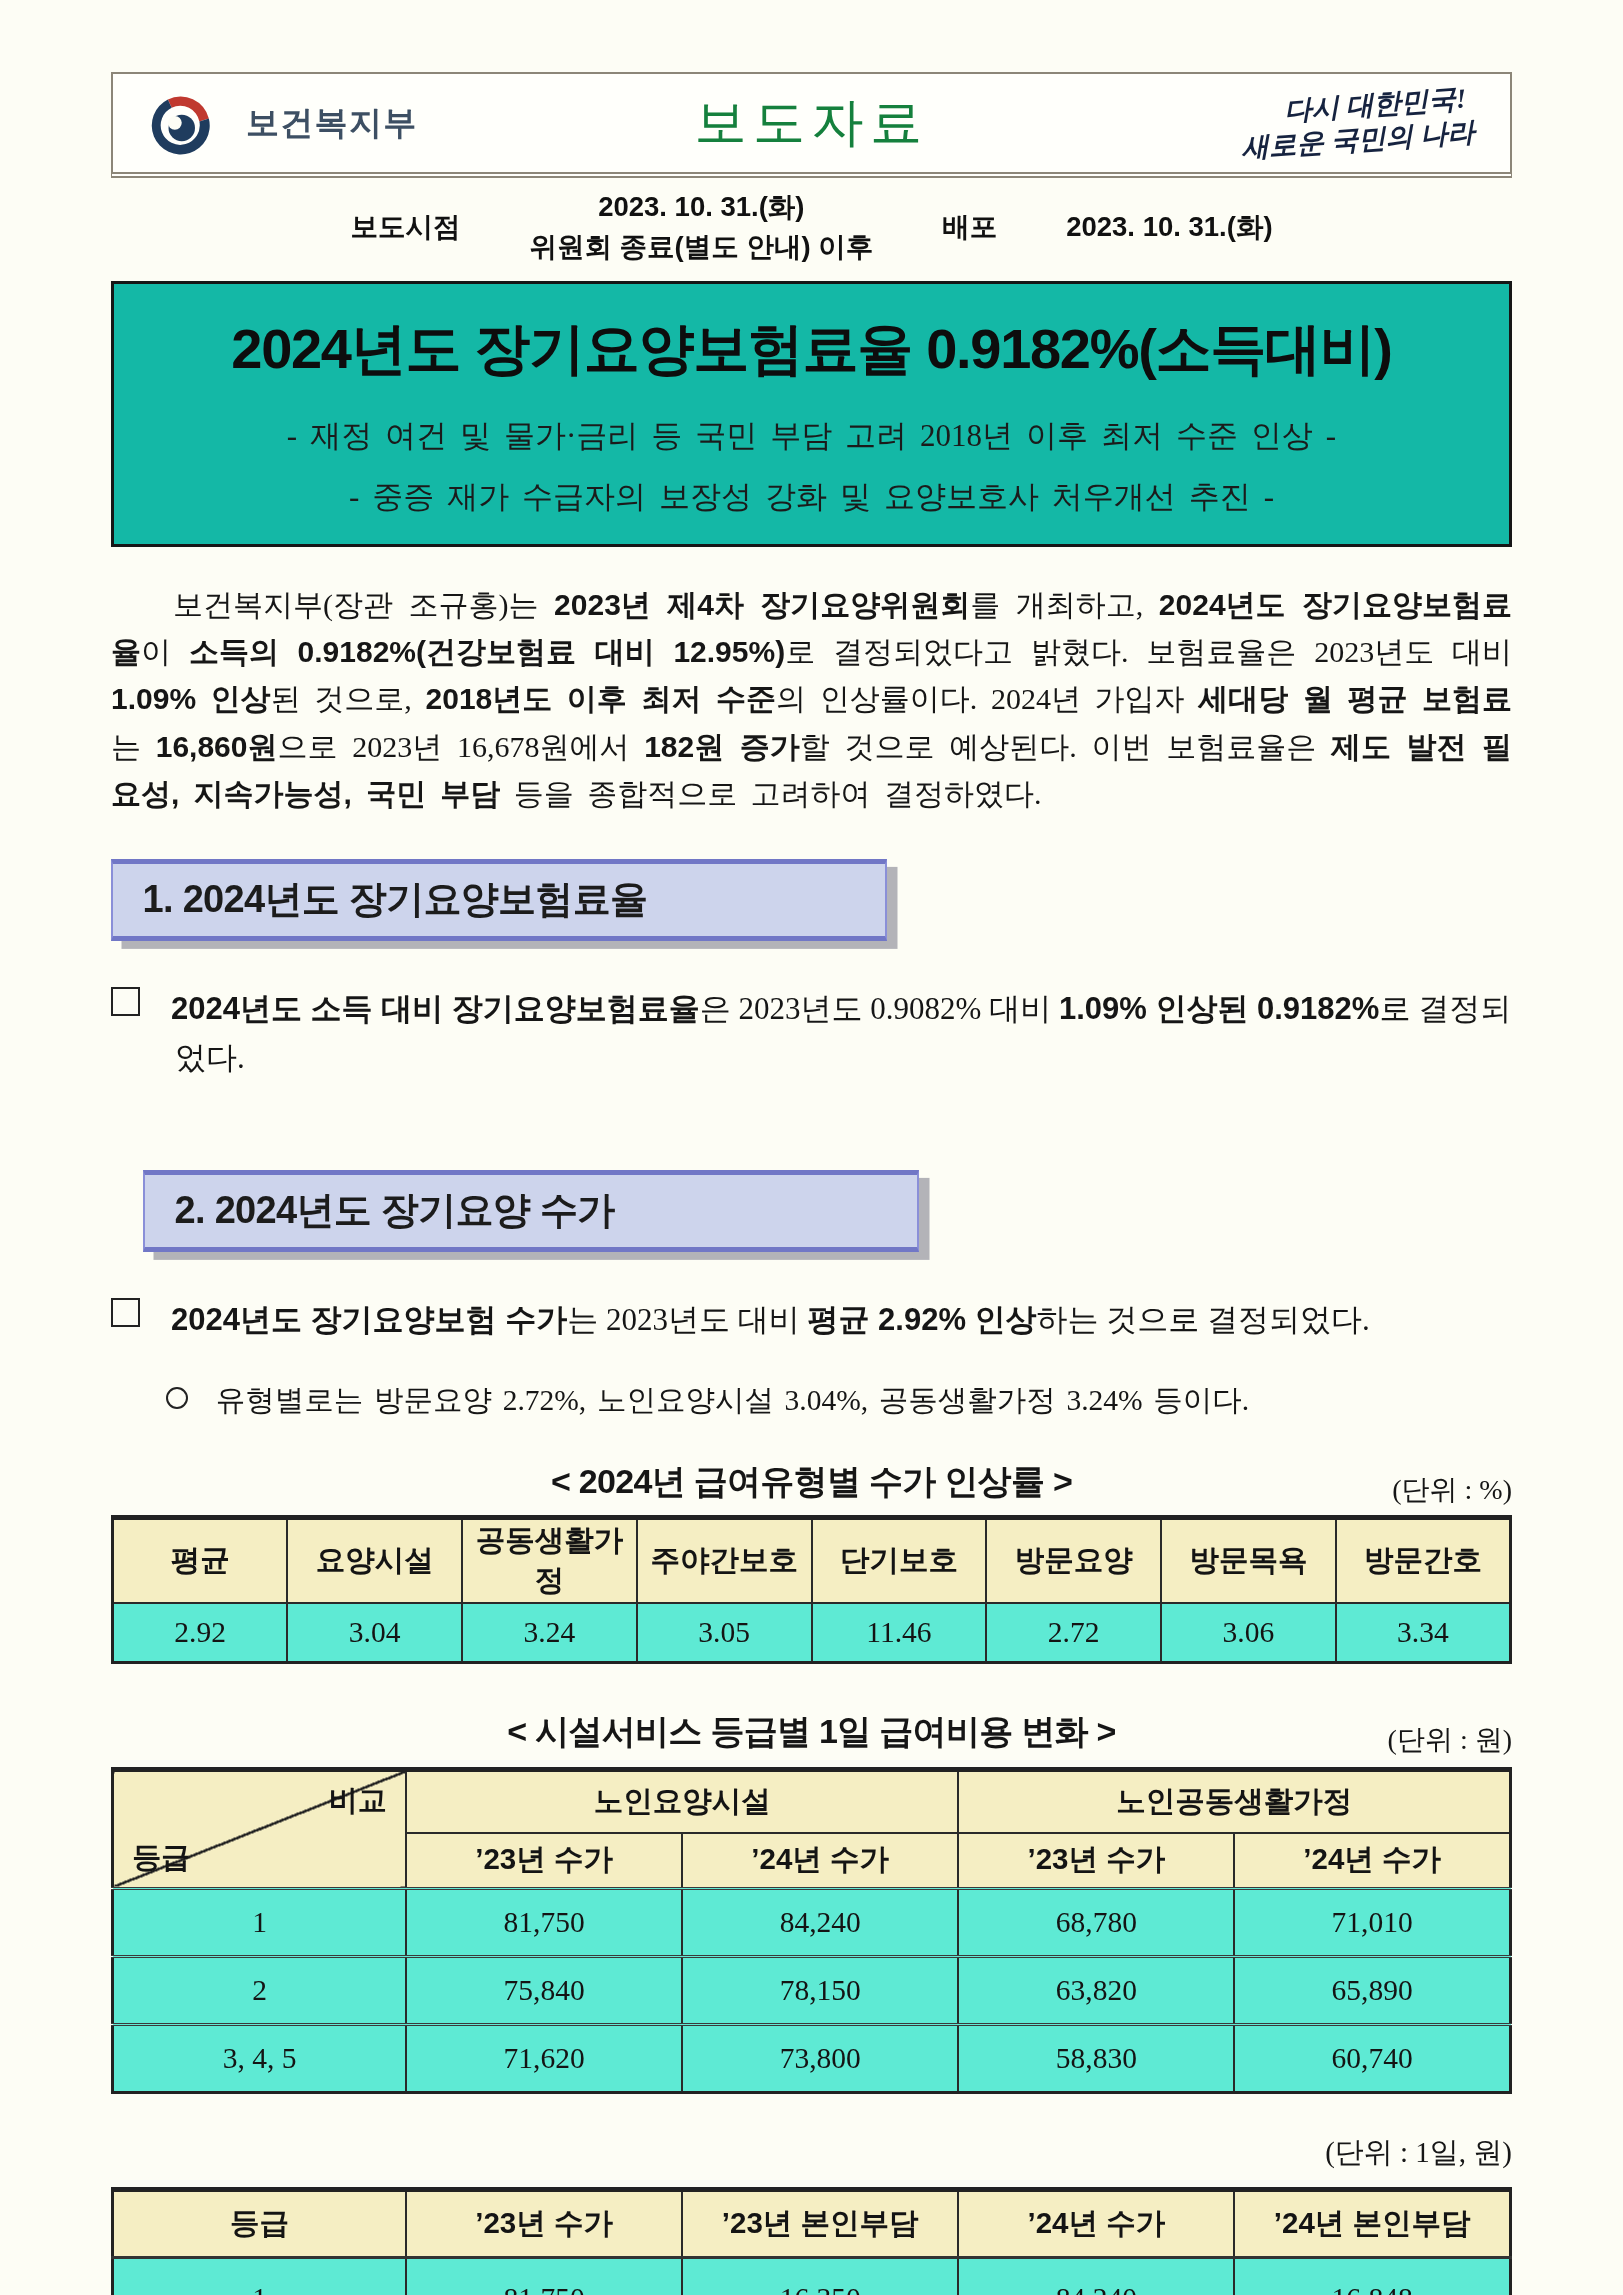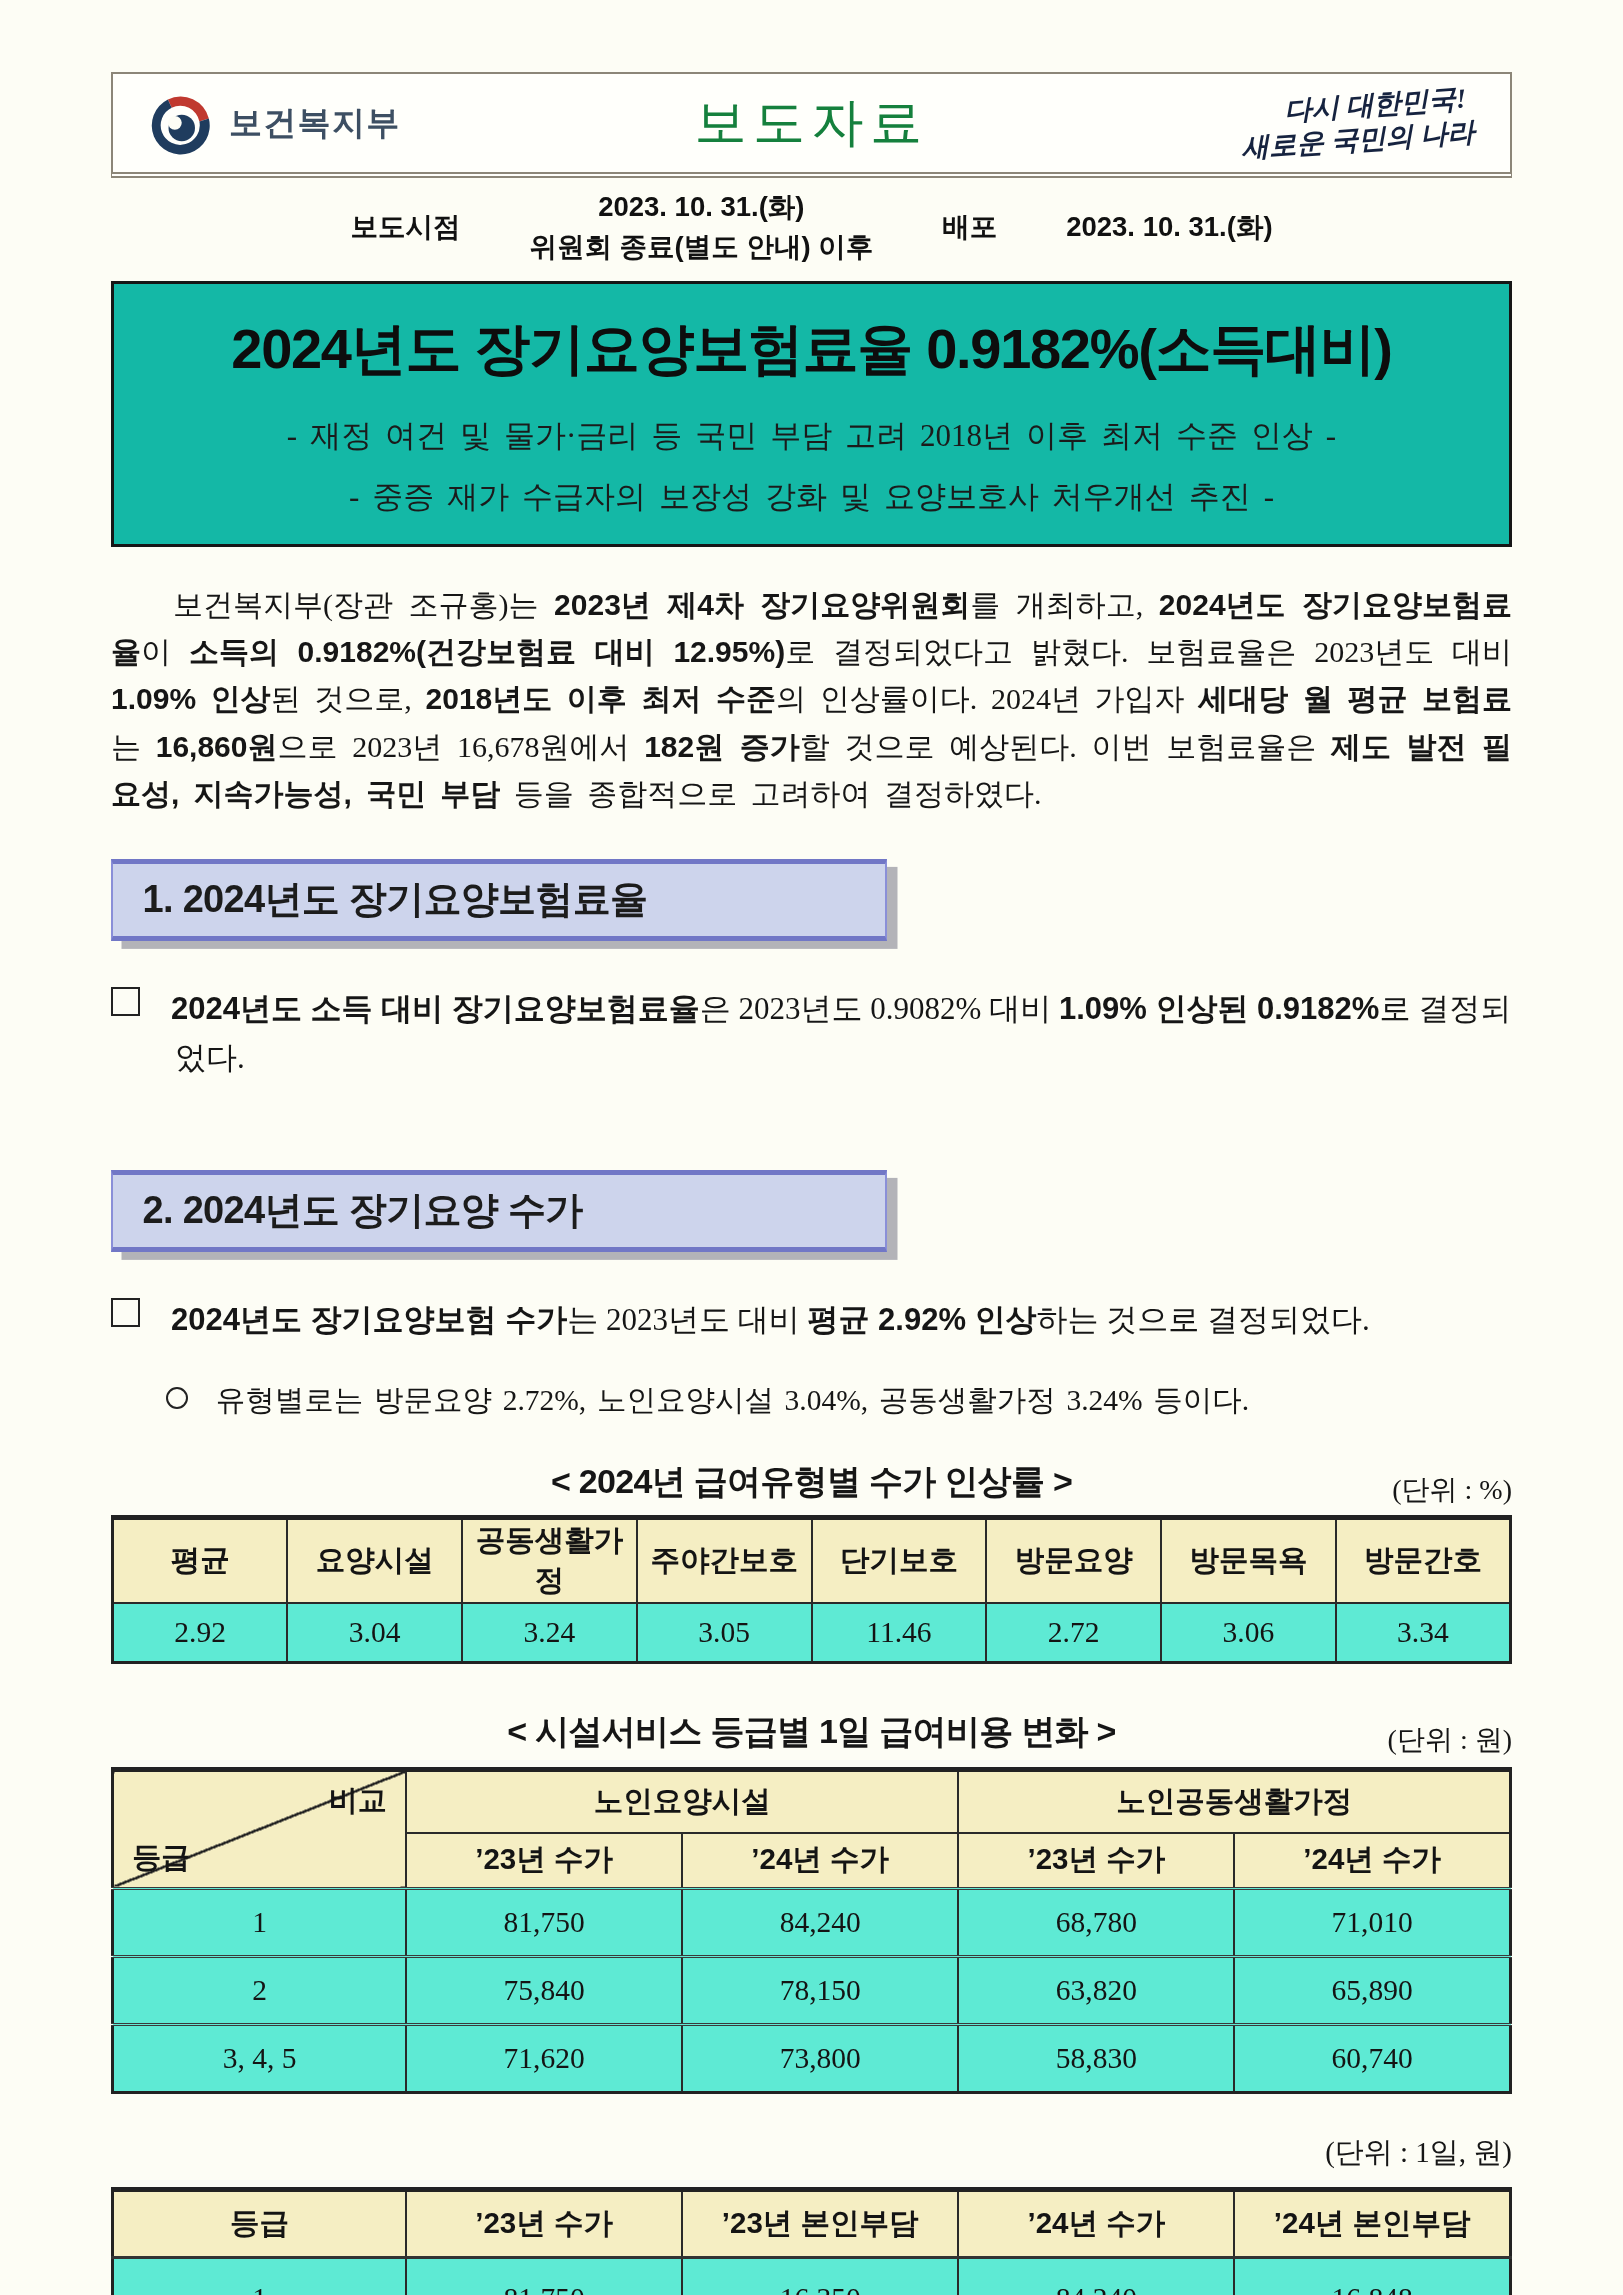--- a/index.html
+++ b/index.html
@@ -9,21 +9,21 @@
     padding:72px 111px 39px 111px;
     font-family:"Liberation Serif","DejaVu Serif",serif;
     position:relative;overflow:hidden;
   }
 
   
   .header-box{
     height:98px;border:2px solid #8c8678;border-bottom:6.5px double #8c8678;
     display:flex;align-items:center;padding:0 36px;position:relative;background:#fffffb;
   }
-  .logo{display:flex;align-items:center;gap:17px;}
+  .logo{display:flex;align-items:center;gap:34px;}
   .logo svg{width:63px;height:63px;display:block;}
   .logo-text{font-family:"Liberation Sans","DejaVu Sans",sans-serif;font-size:33px;font-weight:700;color:#3d4f63;letter-spacing:1.3px;}
   .doc-type{
     position:absolute;left:50%;transform:translateX(-50%);
     font-size:52px;letter-spacing:6.5px;color:#15803d;font-weight:400;
   }
   .slogan{
     margin-left:auto;text-align:center;transform:rotate(-4deg);
     font-style:italic;font-weight:700;color:#16233f;font-size:27.5px;line-height:1.25;
   }
@@ -152,21 +152,21 @@
 
   <p class="lead"><span>보건복지부(장관 조규홍)는 </span><span class="b">2023년 제4차 장기요양위원회</span><span>를 개최하고, </span><span class="b">2024년도 장기요양보험료율</span><span>이 </span><span class="b">소득의 0.9182%(건강보험료 대비 12.95%)</span><span>로 결정되었다고 밝혔다. 보험료율은 2023년도 대비 </span><span class="b">1.09% 인상</span><span>된 것으로, </span><span class="b">2018년도 이후 최저 수준</span><span>의 인상률이다. 2024년 가입자 </span><span class="b">세대당 월 평균 보험료</span><span>는 </span><span class="b">16,860원</span><span>으로 2023년 16,678원에서 </span><span class="b">182원 증가</span><span>할 것으로 예상된다. 이번 보험료율은 </span><span class="b">제도 발전 필요성, 지속가능성, 국민 부담</span><span> 등을 종합적으로 고려하여 결정하였다.</span></p>
 
   <div>
     <div class="section-heading">1. 2024년도 장기요양보험료율</div>
   </div>
   <div class="bullet">
     <span class="sq"></span><span><span class="b">2024년도 소득 대비 장기요양보험료율</span><span>은 2023년도 0.9082% 대비 </span><span class="b">1.09% 인상된 0.9182%</span><span>로 결정되었다.</span></span>
   </div>
 
-  <div style="margin-top:46px;">
+  <div style="margin-top:46px;margin-left:32px;">
     <div class="section-heading">2. 2024년도 장기요양 수가</div>
   </div>
   <div class="bullet">
     <span class="sq"></span><span><span class="b">2024년도 장기요양보험 수가</span><span>는 2023년도 대비 </span><span class="b">평균 2.92% 인상</span><span>하는 것으로 결정되었다.</span></span>
   </div>
   <div class="sub-bullet">
     <span class="circ"></span><span>유형별로는 방문요양 2.72%, 노인요양시설 3.04%, 공동생활가정 3.24% 등이다.</span>
   </div>
 
   <div class="caption-row">

